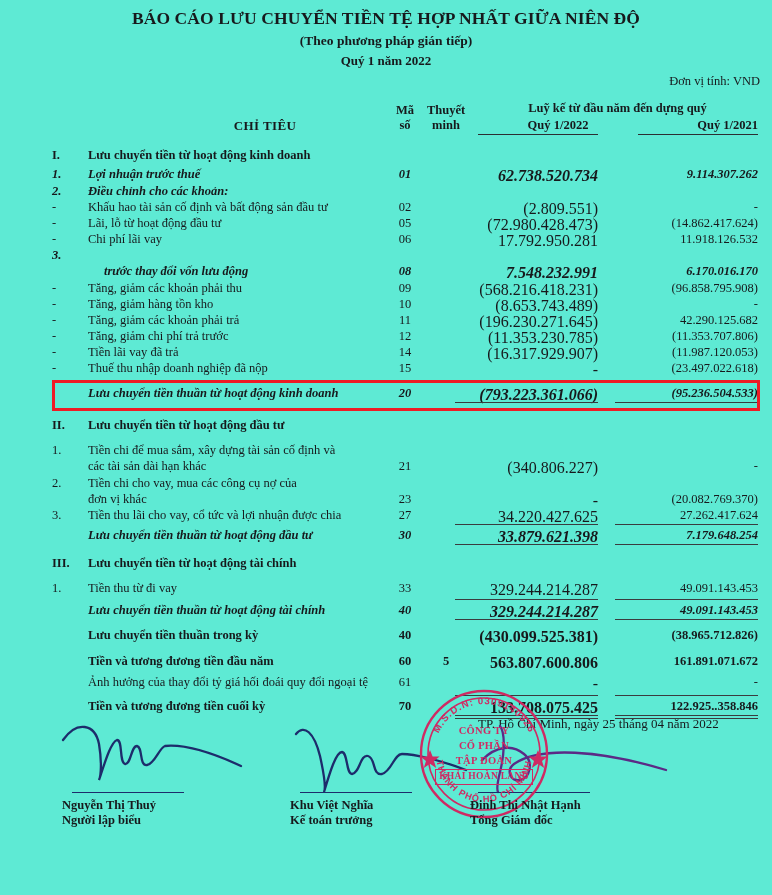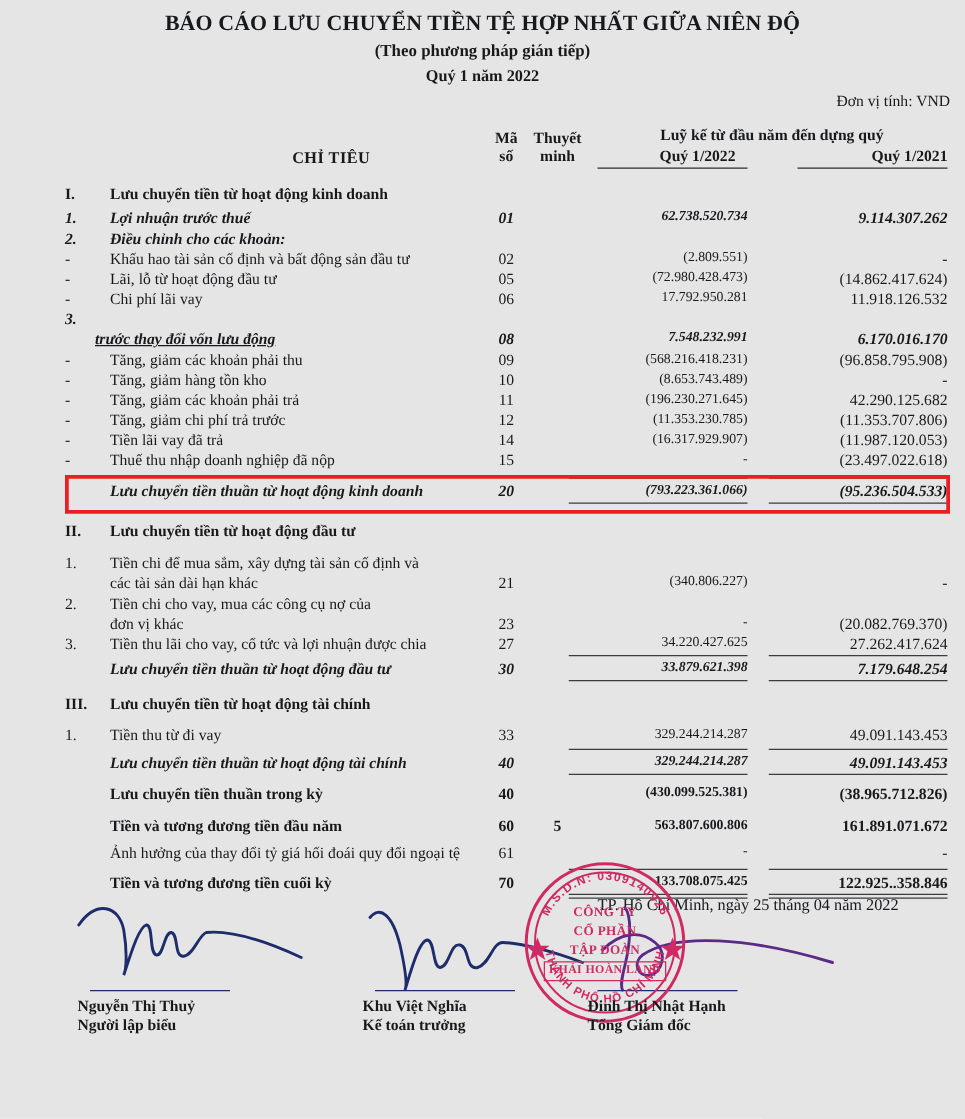--- a/index.html
+++ b/index.html
@@ -2,21 +2,21 @@
 <html><head>
 <meta charset="utf-8">
 <style>
   html,body{margin:0;padding:0;background:#ffffff;}
   body{
     width:772px;height:895px;position:relative;overflow:hidden;
     font-family:"Liberation Serif","DejaVu Serif",serif;
     color:#17191c;
     -webkit-font-smoothing:antialiased;
   }
-  .page{position:absolute;left:0;top:0;width:772px;height:895px;background:#e5e5e5;}
+  .page{position:absolute;left:0;top:0;width:772px;height:895px;background:#5eead4;}
 
   
   .doc-title{
     position:absolute;left:0;top:8px;width:772px;text-align:center;
     font-size:17.5px;font-weight:bold;letter-spacing:.1px;
   }
   .doc-sub{
     position:absolute;left:0;top:33px;width:772px;text-align:center;
     font-size:13.5px;font-weight:bold;
   }
@@ -39,21 +39,21 @@
   .th-q2{position:absolute;left:638px;top:118px;width:120px;text-align:right;font-size:12.5px;font-weight:bold;}
   .th-rule-a{position:absolute;left:478px;top:134px;width:120px;height:1px;background:#2c2e31;}
   .th-rule-b{position:absolute;left:638px;top:134px;width:120px;height:1px;background:#2c2e31;}
 
   
   .row{position:absolute;left:0;width:772px;height:16px;}
   .num{position:absolute;left:52px;width:26px;text-align:left;font-size:12.5px;}
   .lbl{position:absolute;font-size:12.5px;white-space:nowrap;}
   .code{position:absolute;left:388px;width:34px;text-align:center;font-size:12.5px;}
   .note{position:absolute;left:422px;width:48px;text-align:center;font-size:12.5px;}
-  .v1{position:absolute;left:455px;width:143px;text-align:right;font-size:11px;}
+  .v1{position:absolute;left:455px;width:143px;text-align:right;font-size:16px;}
   .v2{position:absolute;left:615px;width:143px;text-align:right;font-size:12.5px;}
 
   .b{font-weight:bold;}
   .bi{font-weight:bold;font-style:italic;}
 
   
   .rule{position:absolute;height:1px;background:#3a3c3f;}
   .rule.a{left:455px;width:143px;}
   .rule.b{left:615px;width:143px;}
 
@@ -139,21 +139,21 @@
         <div class="num ">-</div>
         <div class="lbl " style="left: 88px;">Chi phí lãi vay</div>
         <div class="code ">06</div>
         <div class="v1 ">17.792.950.281</div>
         <div class="v2 ">11.918.126.532</div>
       </div>
       <div class="row" style="top: 248px;">
         <div class="num bi">3.</div>
       </div>
       <div class="row" style="top: 264px;">
-        <div class="lbl bi" style="left: 76px; text-decoration: underline;">trước thay đổi vốn lưu động</div>
+        <div class="lbl bi" style="left: 104px;">trước thay đổi vốn lưu động</div>
         <div class="code bi">08</div>
         <div class="v1 bi">7.548.232.991</div>
         <div class="v2 bi">6.170.016.170</div>
       </div>
       <div class="row" style="top: 281px;">
         <div class="num ">-</div>
         <div class="lbl " style="left: 88px;">Tăng, giảm các khoản phải thu</div>
         <div class="code ">09</div>
         <div class="v1 ">(568.216.418.231)</div>
         <div class="v2 ">(96.858.795.908)</div>

